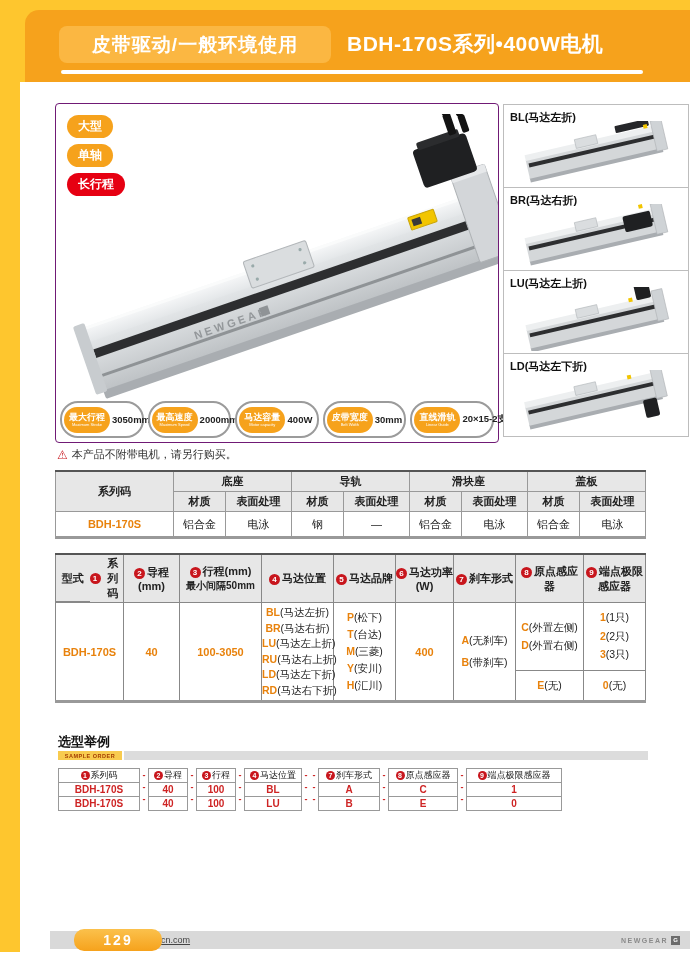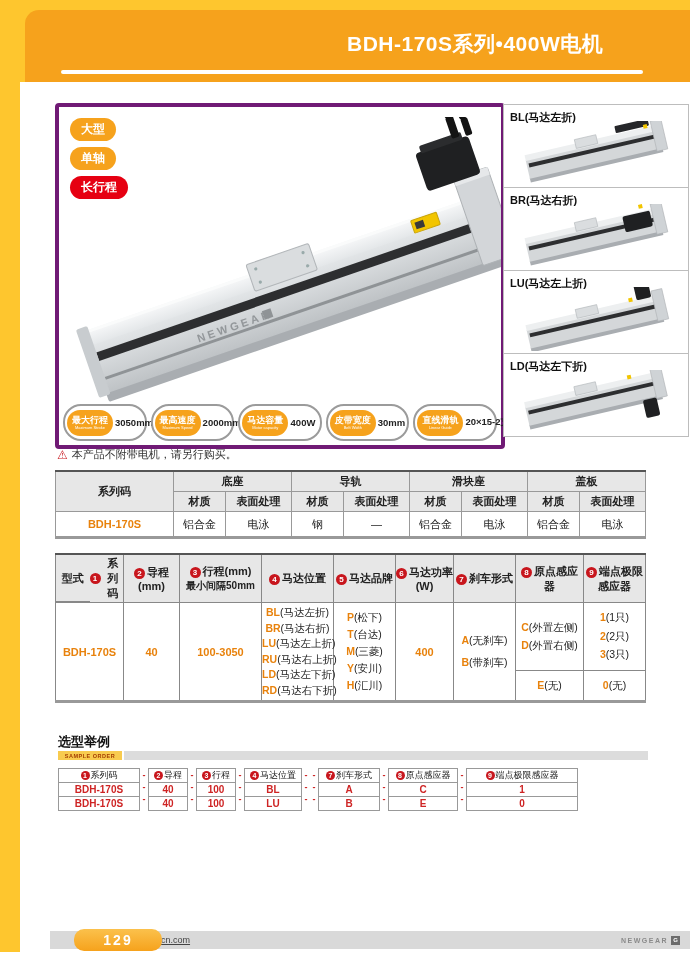--- a/index.html
+++ b/index.html
@@ -8,21 +8,21 @@
   
   .header-bg{position:absolute;left:0;top:0;width:690px;height:82px;background:#FEC62E;}
   .left-strip{position:absolute;left:0;top:0;width:20px;height:952px;background:#FEC62E;}
   .band{position:absolute;left:25px;top:10px;width:665px;height:72px;background:#F6A21C;border-radius:14px 0 0 0;}
   .band-pill{position:absolute;left:34px;top:16px;width:272px;height:37px;background:#FBB742;border-radius:8px;
              display:flex;align-items:center;justify-content:center;}
   .band-pill span{color:#fff;font-weight:bold;font-size:19px;letter-spacing:1px;}
   .band-right{position:absolute;left:322px;top:20px;color:#fff;font-weight:bold;font-size:21px;letter-spacing:.5px;}
   .band-underline{position:absolute;left:36px;top:60px;width:582px;height:4px;background:#fff;border-radius:2px;}
   
-  .hero-box{position:absolute;left:55px;top:103px;width:442px;height:338px;border:4px solid #701a75;border-radius:4px;background:#fff;}
+  .hero-box{position:absolute;left:55px;top:103px;width:442px;height:338px;border:1px solid #701a75;border-radius:4px;background:#fff;}
   .tags{position:absolute;left:11px;top:11px;z-index:3;}
   .tag{display:block;width:max-content;color:#fff;font-weight:bold;font-size:12px;padding:3px 11px;border-radius:13px;margin-bottom:6px;}
   .tag.orange{background:#F6A21C;}
   .tag.red{background:#E60012;}
   .product-svg{position:absolute;left:0;top:10px;width:442px;height:290px;}
   .spec-row{position:absolute;left:4px;right:4px;bottom:4px;height:37px;display:flex;gap:4px;}
   .spec{flex:1;border:2px solid #9b9b9b;border-radius:18px;background:#fff;display:flex;align-items:center;padding:2px;min-width:0;}
   .spec-label{background:#F6A21C;border-radius:13px;color:#fff;width:46px;flex:none;height:26px;
               display:flex;flex-direction:column;align-items:center;justify-content:center;line-height:1;}
   .spec-label .cn{font-size:9px;font-weight:bold;white-space:nowrap;}
@@ -91,20 +91,23 @@
               color:#fff;font-weight:bold;font-size:14px;letter-spacing:2px;margin-left:46px;}
 </style>
 </head>
 <body>
 
 <div class="page">
 
   <div class="header-bg"></div>
   <div class="left-strip"></div>
   <div class="band">
+    <div class="band-pill">
+      <span>皮带驱动/一般环境使用</span>
+    </div>
     <div class="band-right">BDH-170S系列•400W电机</div>
     <div class="band-underline"></div>
   </div>
 
   <div class="hero-box">
     <div class="tags">
       <span class="tag orange">大型</span>
       <span class="tag orange">单轴</span>
       <span class="tag red">长行程</span>
     </div>
@@ -477,21 +480,21 @@
           <span>原点感应器</span>
         </div>
       <div class="scell sval">C</div>
       <div class="scell sval">E</div>
     </div>
     <div class="sdash">
         <div>-</div>
         <div>-</div>
         <div>-</div>
       </div>
-    <div class="scol" style="width:112px">
+    <div class="scol" style="width:96px">
       <div class="scell">
           <span class="cnum">9</span>
           <span>端点极限感应器</span>
         </div>
       <div class="scell sval">1</div>
       <div class="scell sval">0</div>
     </div>
   </div>
 
   <div class="footer-bar">

